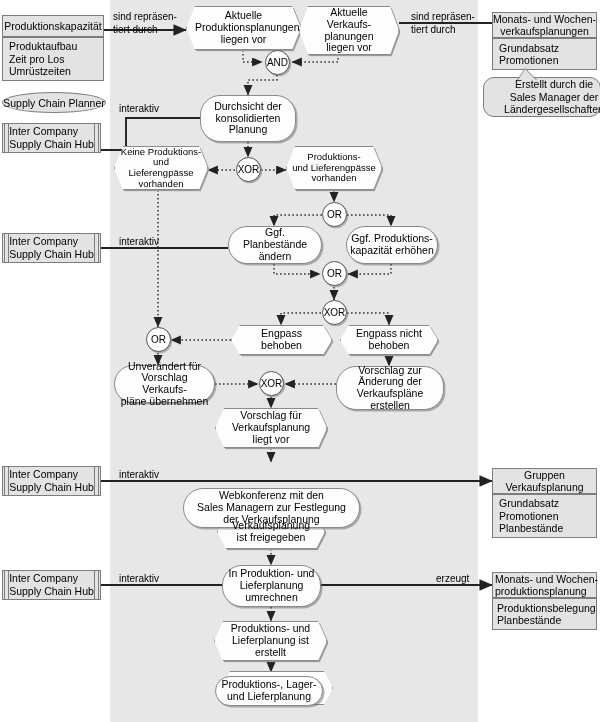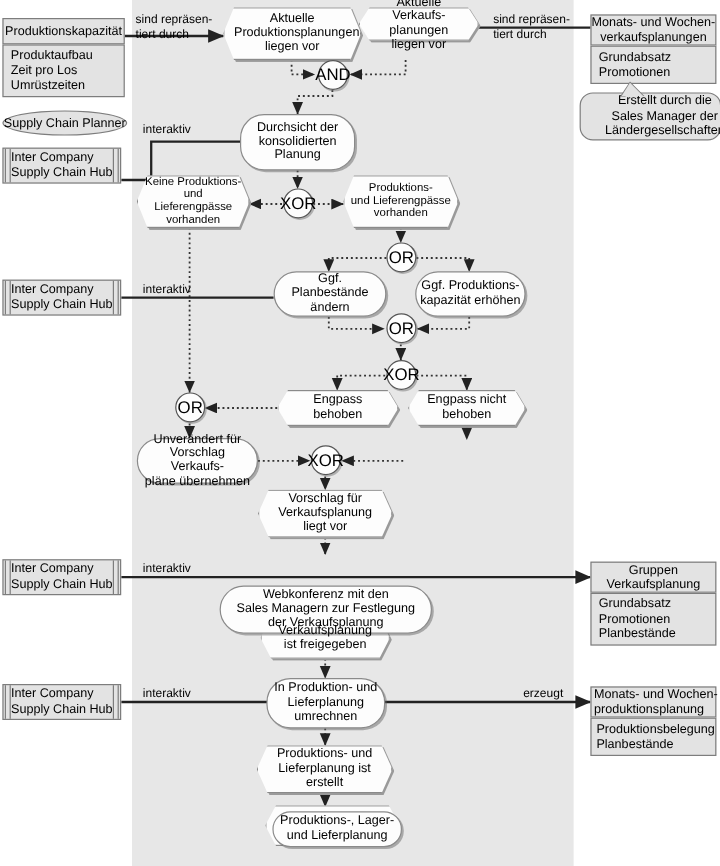--- a/index.html
+++ b/index.html
@@ -21,21 +21,21 @@
   .evt .hx{position:absolute;inset:0;background:#fdfdfd;border:1px solid #8a8a8a;
       -webkit-clip-path:polygon(9px 0,calc(100% - 9px) 0,100% 50%,calc(100% - 9px) 100%,9px 100%,0 50%);
       clip-path:polygon(9px 0,calc(100% - 9px) 0,100% 50%,calc(100% - 9px) 100%,9px 100%,0 50%);}
   .evt .hxs{position:absolute;inset:0;transform:translate(1.6px,1.6px);background:#9a9a9a;
       -webkit-clip-path:polygon(9px 0,calc(100% - 9px) 0,100% 50%,calc(100% - 9px) 100%,9px 100%,0 50%);
       clip-path:polygon(9px 0,calc(100% - 9px) 0,100% 50%,calc(100% - 9px) 100%,9px 100%,0 50%);}
   .evt .tx{position:relative;z-index:3;width:100%;padding:0 9px;box-sizing:border-box;}
 
   
   .conn{width:25px;height:25px;border-radius:50%;background:#fdfdfd;border:1px solid #555;
-        font-size:14px;box-shadow:1.3px 1.3px 0 rgba(120,120,120,.5);}
+        font-size:10px;box-shadow:1.3px 1.3px 0 rgba(120,120,120,.5);}
 
   
   .data{position:absolute;background:#e3e3e3;border:1px solid #7d7d7d;box-sizing:border-box;
         font-size:10.5px;text-align:center;line-height:1.18;padding:2px 3px;
         display:flex;align-items:center;justify-content:center;}
   .data.lft{text-align:left;justify-content:flex-start;align-items:center;}
 
   
   .sys{position:absolute;background:#e3e3e3;border:1px solid #7d7d7d;box-sizing:border-box;
        font-size:10.5px;text-align:left;line-height:1.2;
@@ -224,21 +224,21 @@
   <div class="elabel" style="left:436px;top:573px;">erzeugt</div>
 
   <div class="node evt" style="left:186px;top:6px;width:115px;height:44px;">
     <span class="hxs"></span>
     <span class="hx"></span>
     <span class="tx" style="white-space:pre-line;">Aktuelle
 Produktionsplanungen
 liegen vor</span>
   </div>
 
-  <div class="node evt" style="left:299px;top:6px;width:100px;height:28px;">
+  <div class="node evt" style="left:299px;top:6px;width:100px;height:49px;">
     <span class="hxs"></span>
     <span class="hx"></span>
     <span class="tx" style="white-space:pre-line;">Aktuelle Verkaufs-
 planungen
 liegen vor</span>
   </div>
 
   <div class="node evt" style="left:114px;top:146px;width:94px;height:44px;font-size:9.5px;justify-content:flex-end;">
     <span class="hxs"></span>
     <span class="hx"></span>
@@ -285,21 +285,21 @@
 
   <div class="node evt" style="left:214px;top:621px;width:113px;height:40px;">
     <span class="hxs"></span>
     <span class="hx"></span>
     <span class="tx" style="white-space:pre-line;">Produktions- und
 Lieferplanung ist
 erstellt</span>
   </div>
 
   <div class="stackhex" style="left:221px;top:671px;width:110px;height:32px;"></div>
-  <div class="node func" style="left:227px;top:676px;width:108px;height:30px;">
+  <div class="node func" style="left:215px;top:676px;width:108px;height:30px;">
     <span style="white-space:pre-line;">Produktions-, Lager-
 und Lieferplanung</span>
   </div>
 
   <div class="node func" style="left:200px;top:95px;width:96px;height:47px;">
     <span style="white-space:pre-line;">Durchsicht der
 konsolidierten
 Planung</span>
   </div>
 
@@ -312,20 +312,25 @@
     <span style="white-space:pre-line;">Ggf. Produktions-
 kapazität erhöhen</span>
   </div>
 
   <div class="node func" style="left:114px;top:365px;width:101px;height:38px;">
     <span style="white-space:pre-line;">Unverändert für
 Vorschlag Verkaufs-
 pläne übernehmen</span>
   </div>
 
+  <div class="node func" style="left:336px;top:366px;width:108px;height:44px;">
+    <span style="white-space:pre-line;">Vorschlag zur
+Änderung der
+Verkaufspläne erstellen</span>
+  </div>
 
   <div class="node func" style="left:183px;top:462px;width:177px;height:40px;margin-top:26px;">
     <span style="white-space:pre-line;">Webkonferenz mit den
 Sales Managern zur Festlegung
 der Verkaufsplanung</span>
   </div>
 
   <div class="node func" style="left:222px;top:565px;width:99px;height:42px;">
     <span style="white-space:pre-line;">In Produktion- und
 Lieferplanung

